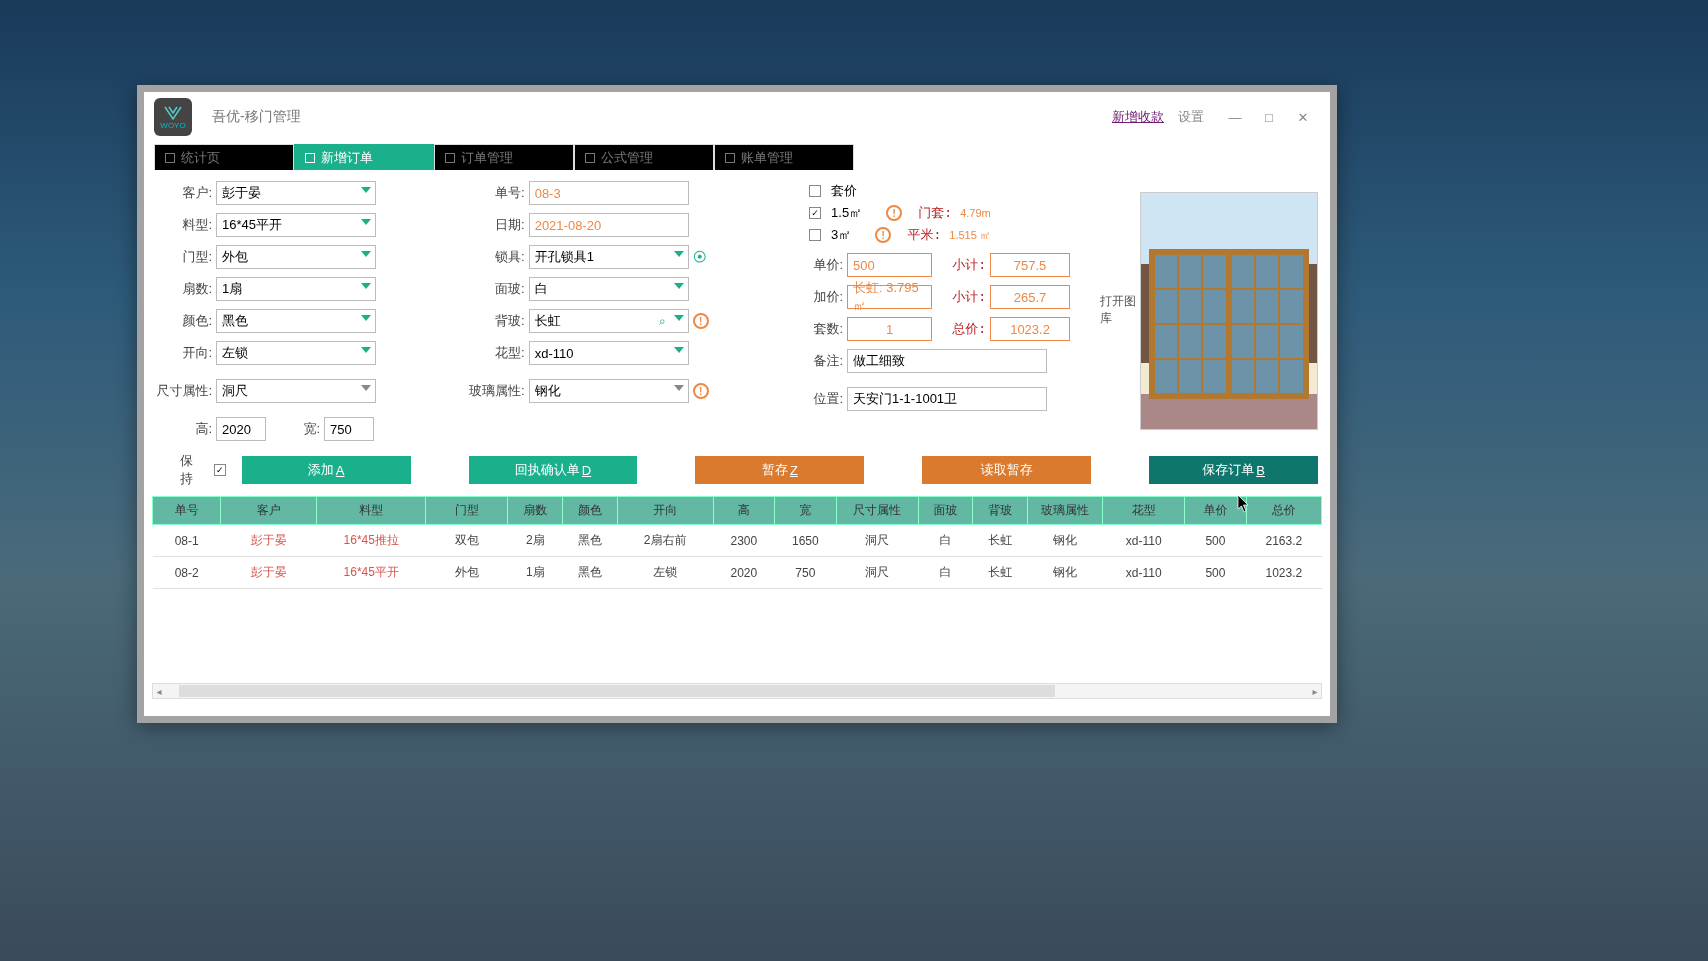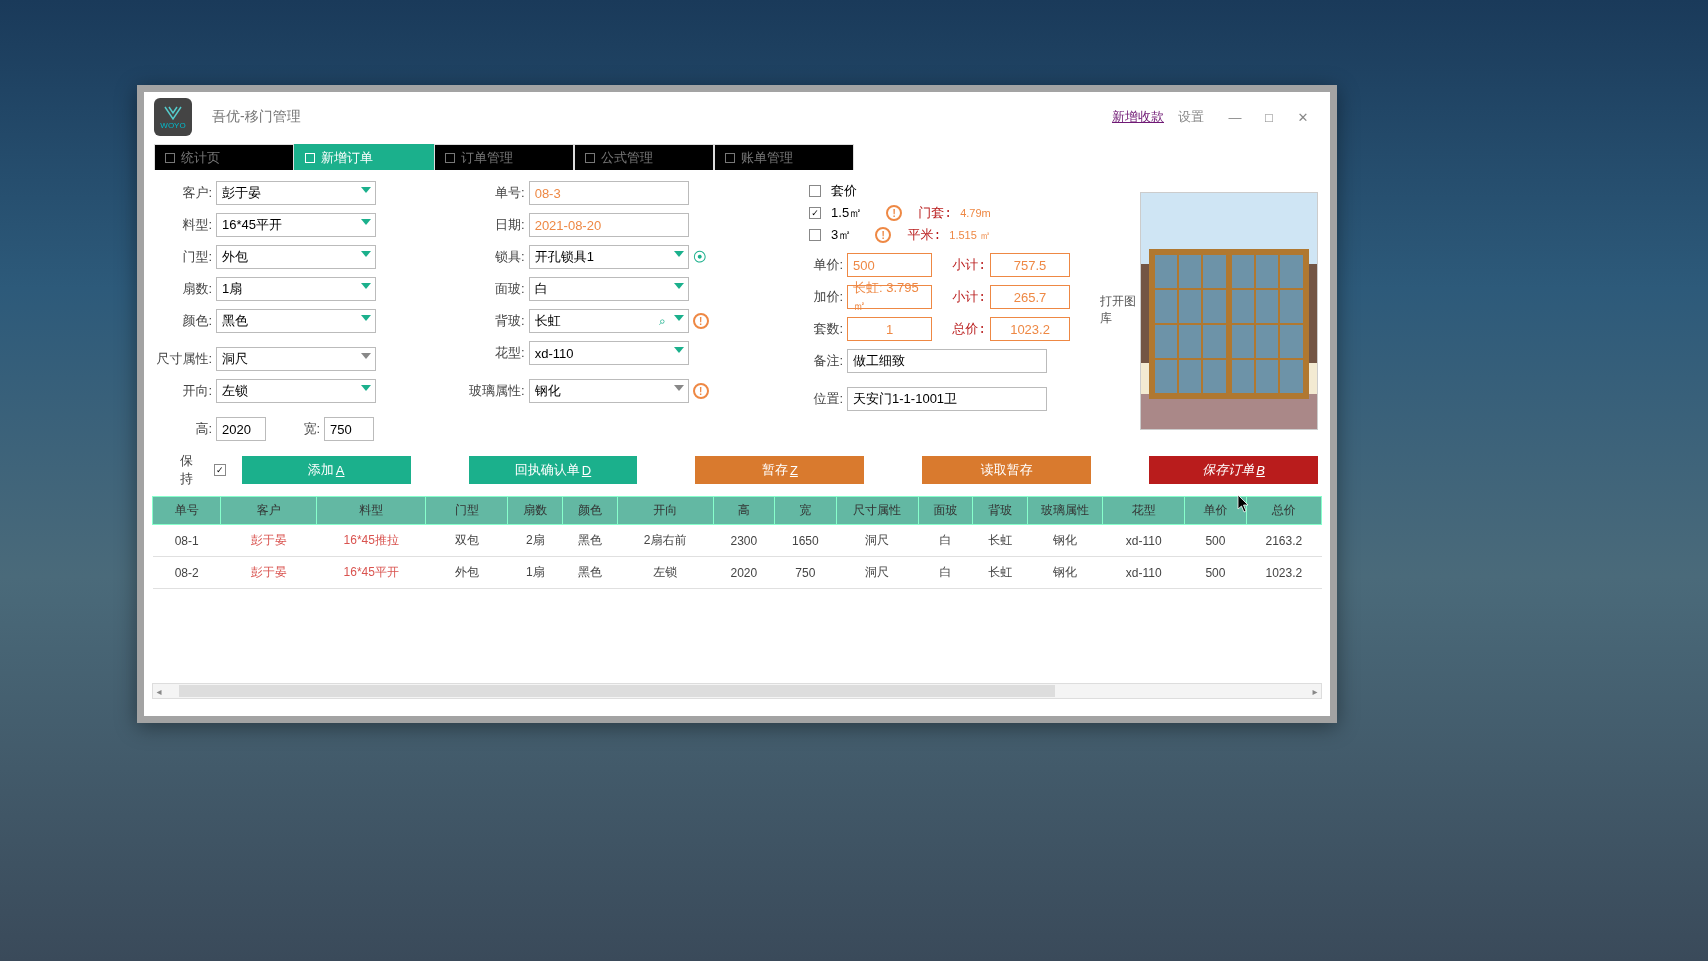--- a/index.html
+++ b/index.html
@@ -121,21 +121,21 @@
   padding: 4px 12px 8px;
 }
 .keep-lbl { color: #444; margin-left: 24px; }
 .btn {
   height: 28px; border: none; color: #fff; cursor: pointer;
   display: inline-flex; align-items: center; justify-content: center;
   font-size: 13px;
 }
 .btn-teal { background: #1bb08c; }
 .btn-orange { background: #d97a2e; }
-.btn-blue { background: #b91c1c; font-style: italic; }
+.btn-blue { background: #0f766e; }
 .btn u { text-decoration: underline; margin-left: 2px; }
 .table-wrap { padding: 0 8px; }
 table.grid {
   width: 100%; border-collapse: collapse; font-size: 12px;
 }
 table.grid th {
   background: #63b8a3; color: #333; font-weight: normal;
   border: 1px solid #8fc; height: 28px;
 }
 table.grid td {
@@ -228,32 +228,32 @@
             <span class="caret"></span>
           </div>
         </div>
       <div class="row">
           <span class="lbl">颜色:</span>
           <div class="combo w160">
             <span>黑色</span>
             <span class="caret"></span>
           </div>
         </div>
+      <div class="row">
+          <span class="lbl">开向:</span>
+          <div class="combo w160">
+            <span>左锁</span>
+            <span class="caret"></span>
+          </div>
+        </div>
       <div class="row" style="margin-top:6px">
           <span class="lbl">尺寸属性:</span>
           <div class="combo w160">
             <span>洞尺</span>
             <span class="caret gray"></span>
-          </div>
-        </div>
-      <div class="row">
-          <span class="lbl">开向:</span>
-          <div class="combo w160">
-            <span>左锁</span>
-            <span class="caret"></span>
           </div>
         </div>
       <div class="row" style="margin-top:6px">
         <span class="lbl">高:</span>
         <div class="txt w50">
             <span>2020</span>
           </div>
         <span class="lbl-s" style="margin-left:16px">宽:</span>
         <div class="txt w50">
             <span>750</span>

